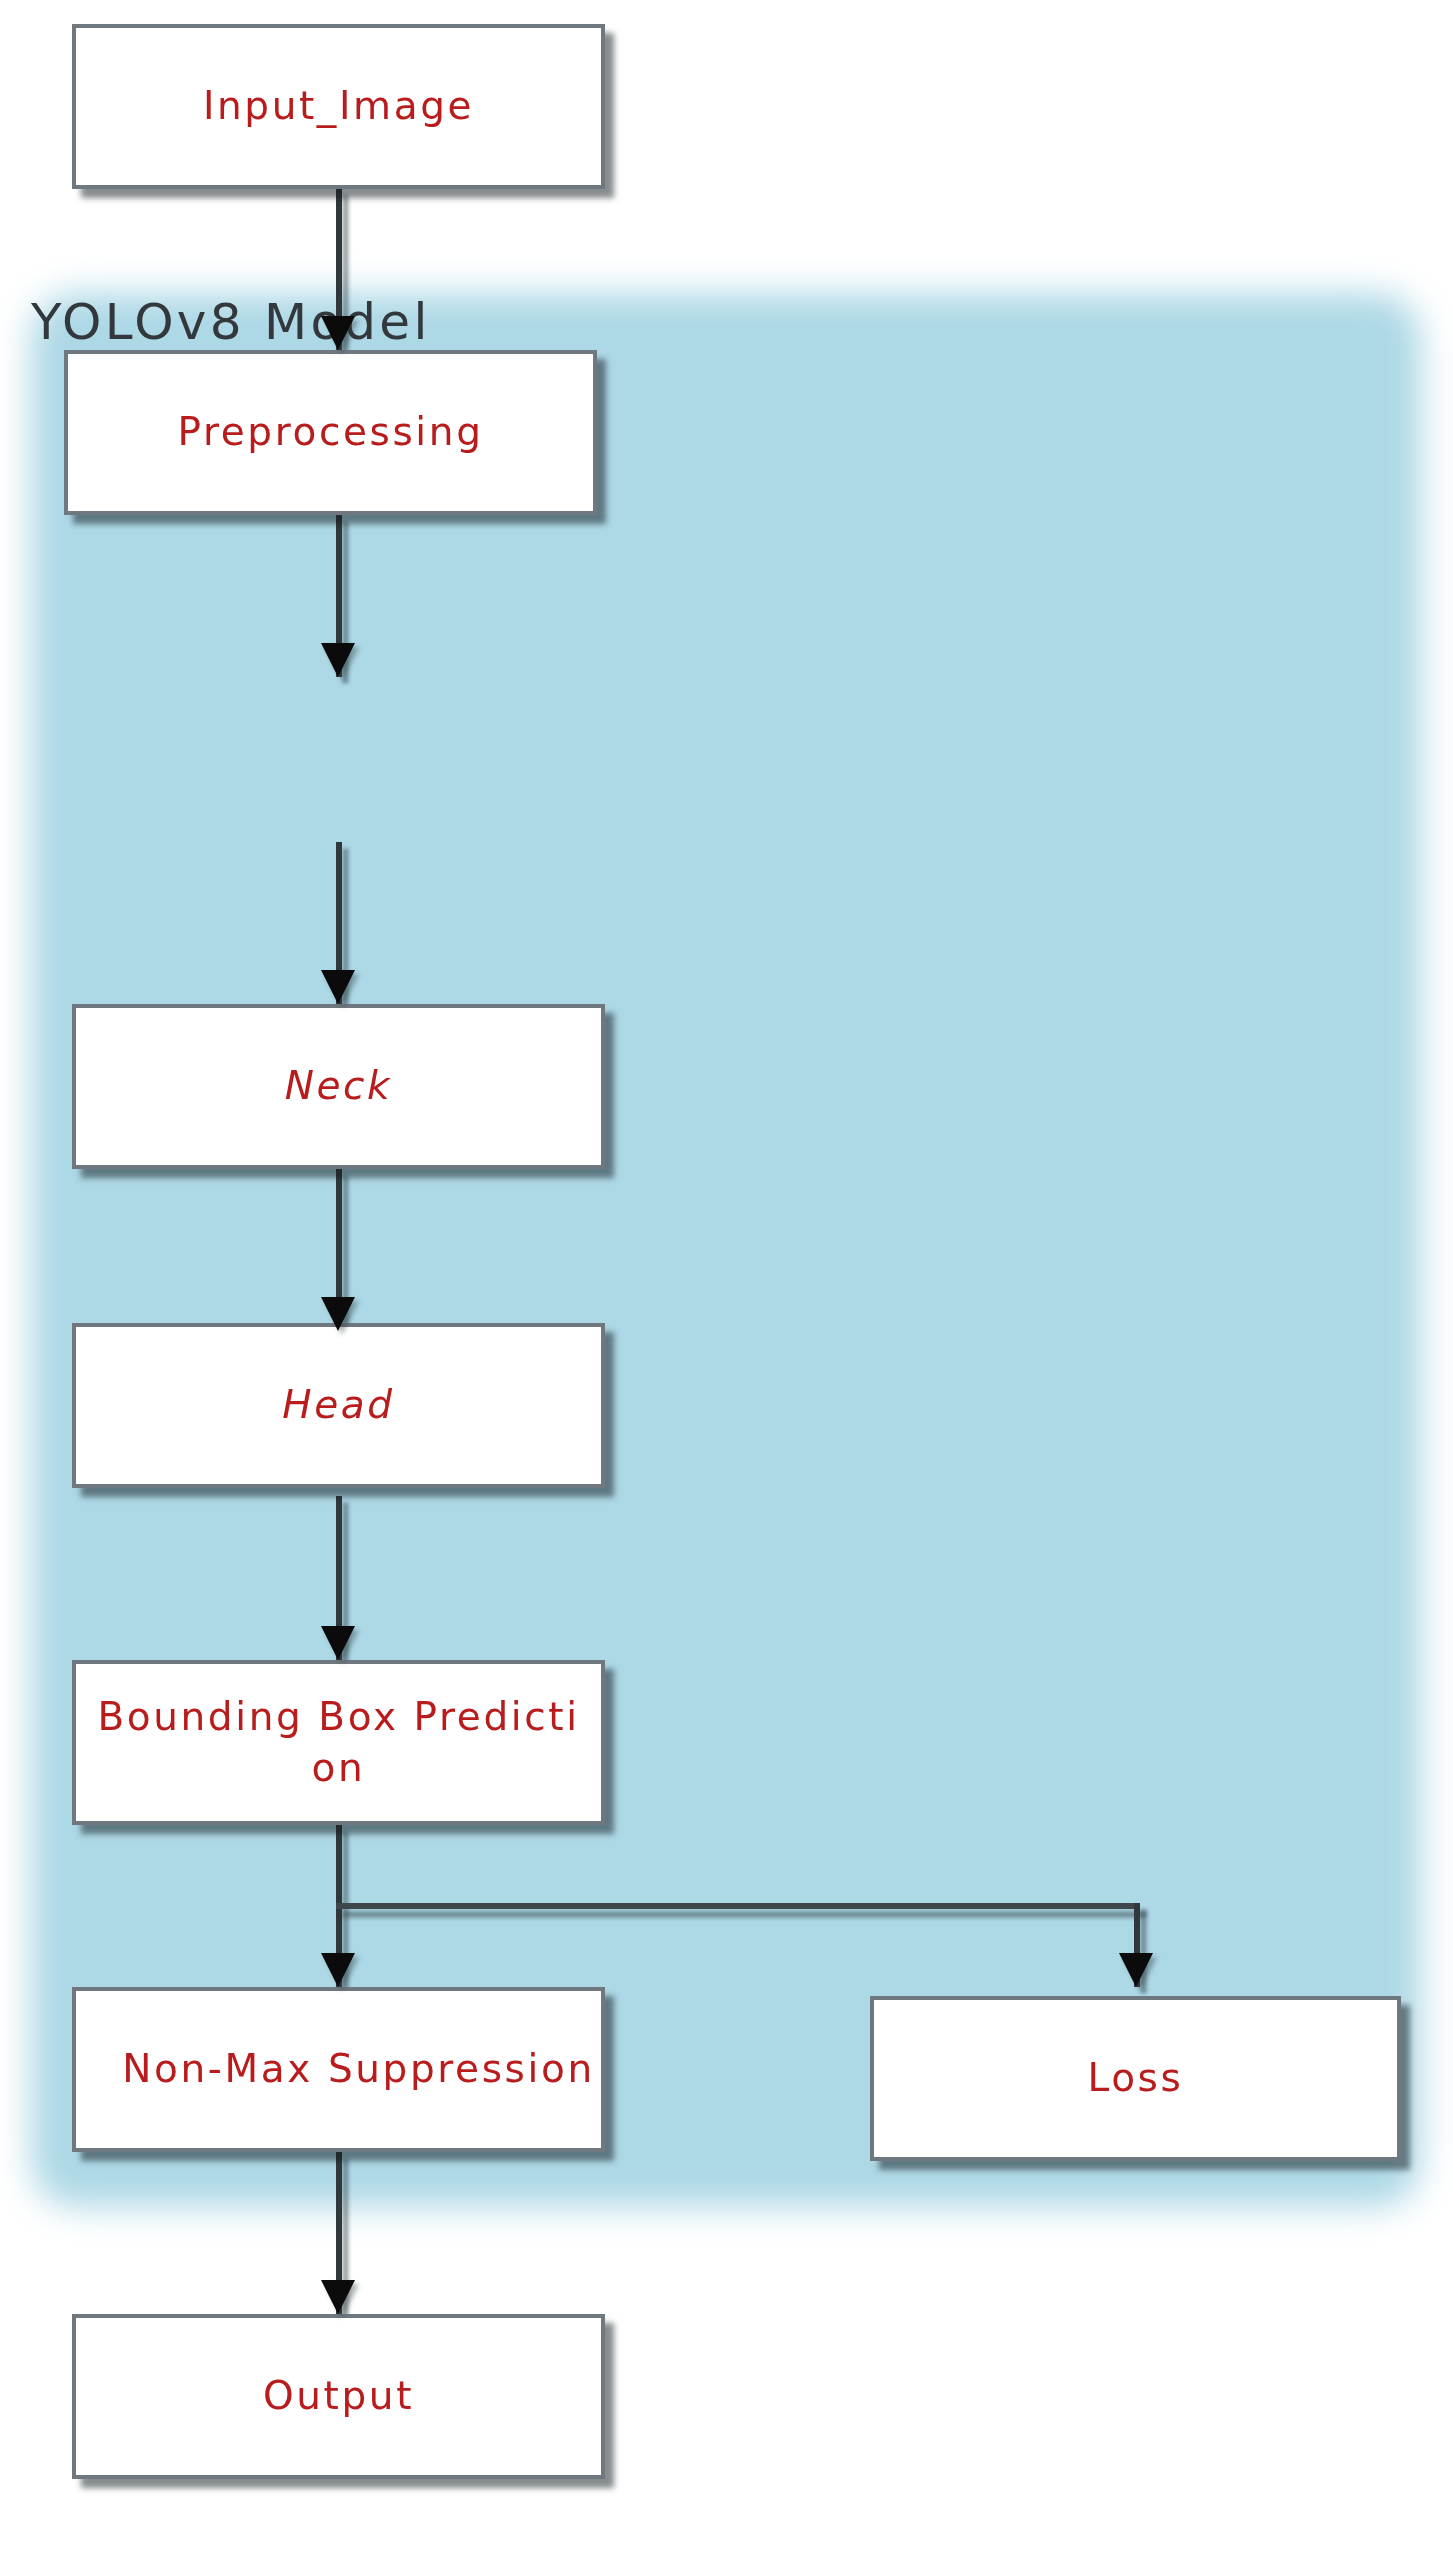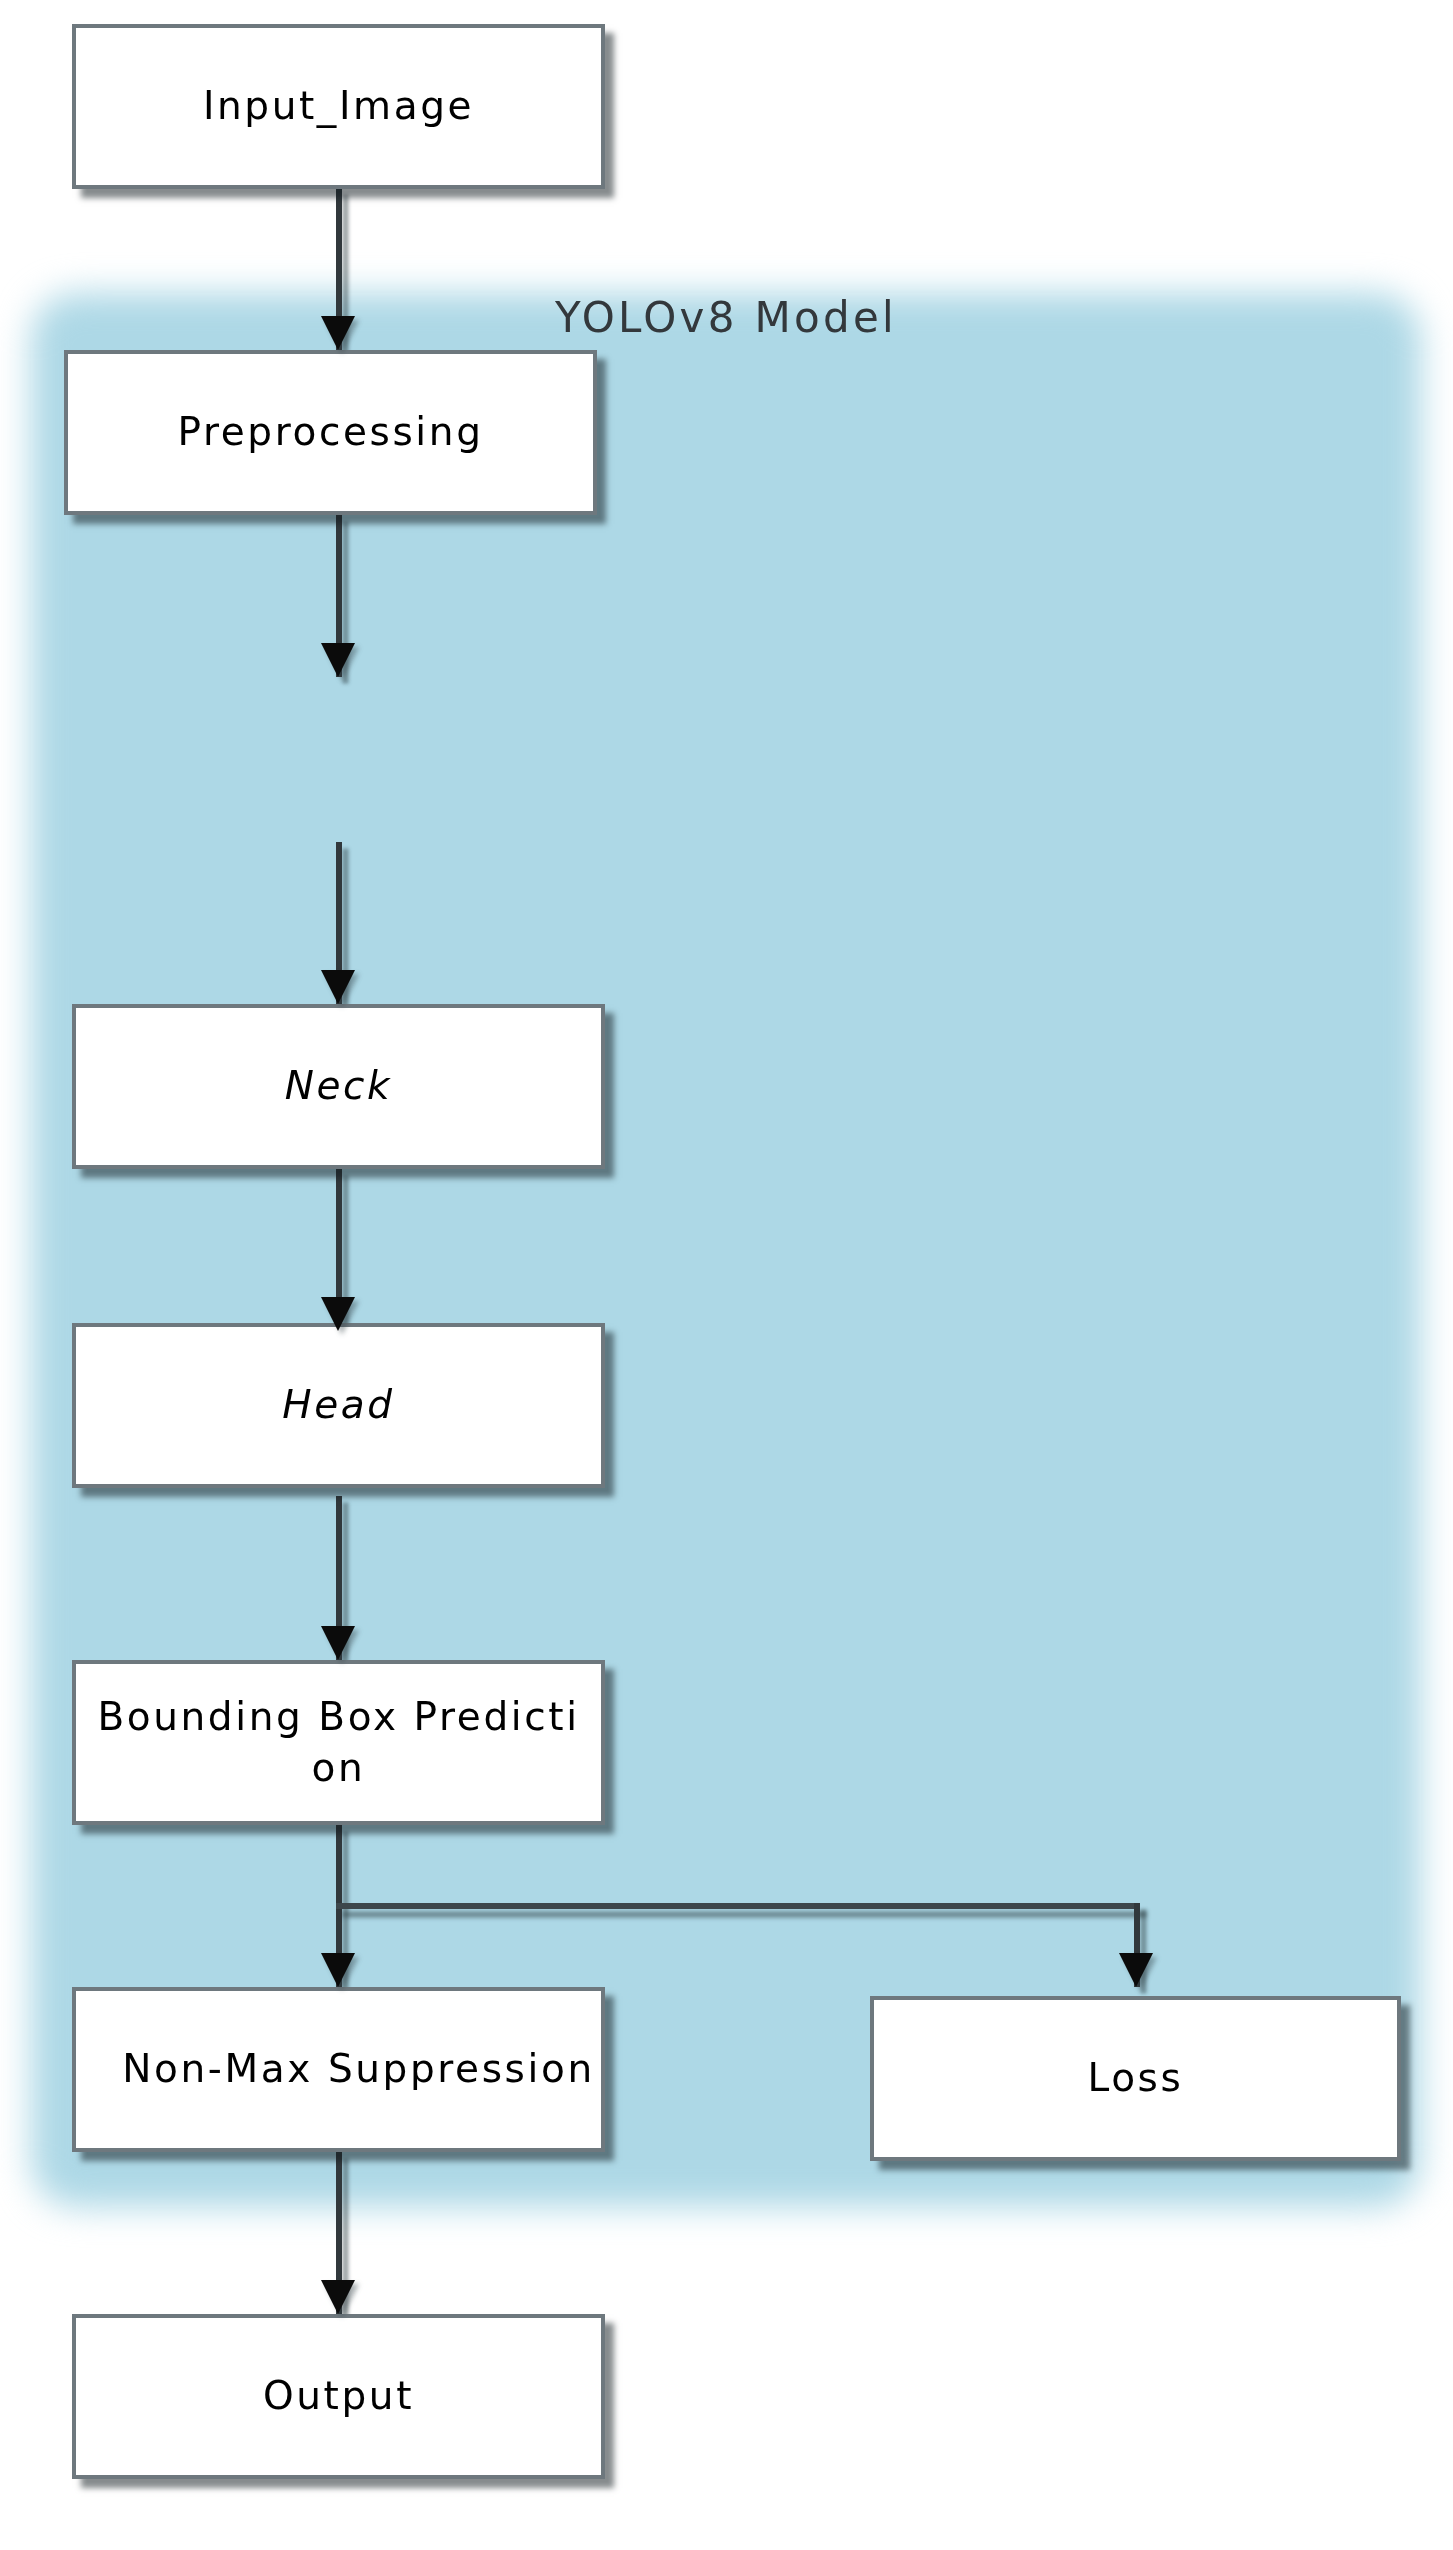--- a/index.html
+++ b/index.html
@@ -18,43 +18,43 @@
     width:1390px; height:1914px;
     background:#ADD8E6;
     border-radius:46px;
     filter:blur(17px);
     z-index:0;
   }
   .container-label{
     position:absolute;
     left:31px; top:296px;
     width:1390px;
-    text-align:center;
-    font-size:42px;
+    text-align:left;
+    font-size:50px;
     letter-spacing:3.3px;
     line-height:1.05;
     color:#33383C;
     z-index:2;
   }
   
   .node{
     position:absolute;
     box-sizing:border-box;
     width:533px; height:165px;
     background:#FFFFFF;
     border:4.6px solid #6E787E;
     box-shadow:8.5px 8.5px 5.9px rgba(15,25,30,0.5);
     display:flex;
     align-items:center;
     justify-content:center;
     flex-direction:column;
     font-size:39px;
     letter-spacing:2.6px;
     line-height:1.3;
-    color:#000000;
+    color:#b91c1c;
     white-space:nowrap;
     text-align:center;
     z-index:2;
   }
   .n-input {left:72px; top:23.6px;}
   .n-pre   {left:64px; top:350px;}
   .n-back  {left:72px; top:677px;}
   .n-neck  {left:72px; top:1004px;font-style:italic;}
   .n-head  {left:72px; top:1323px;font-style:italic;}
   .n-bbox  {left:72px; top:1660px;}

